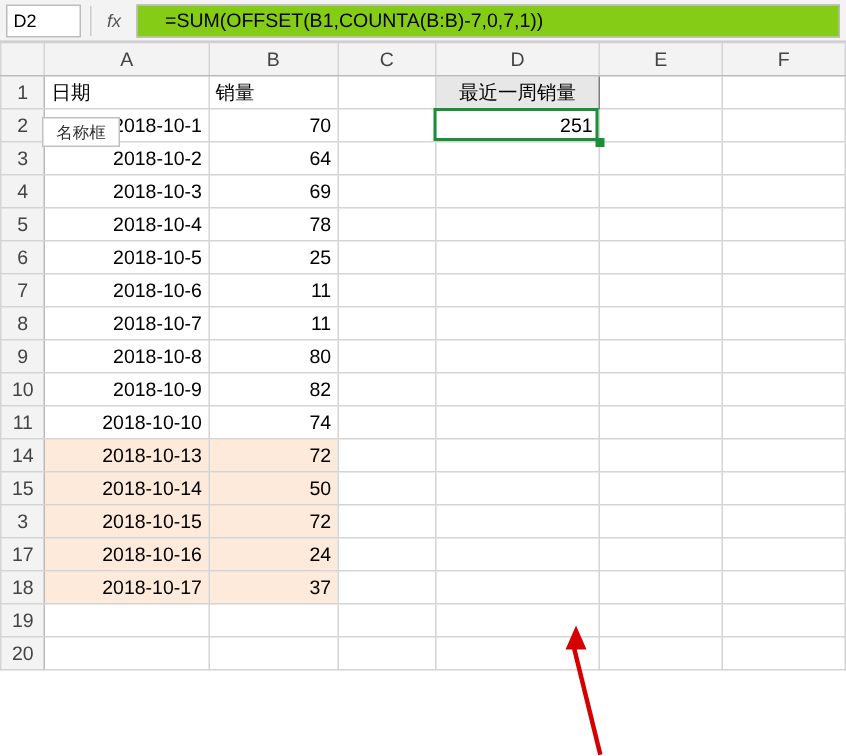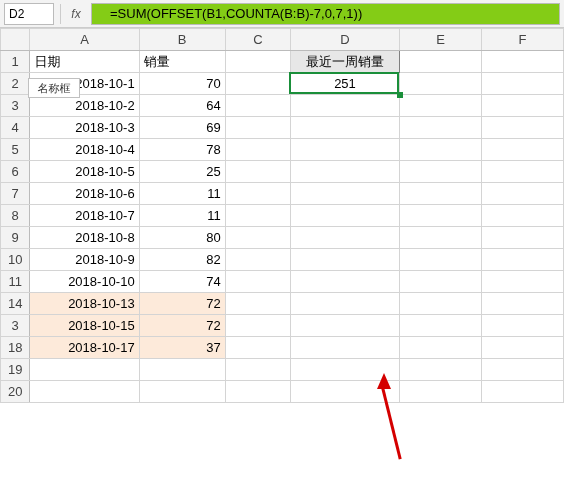--- a/index.html
+++ b/index.html
@@ -102,21 +102,21 @@
     width: 28px;
     border-right: 1px solid #bbb;
   }
   .col-A { width: 104px; }
   .col-B { width: 82px; }
   .col-C { width: 62px; }
   .col-D { width: 104px; }
   .col-E { width: 78px; }
   .col-F { width: 78px; }
   .txt-right { text-align: right; padding-right: 6px;}
-  .txt-center { text-align: center; }
+  .txt-center { text-align: right; }
   .txt-left { text-align: left; padding-left: 6px;}
   .hl { background: #fdeada !important; }
   .d-header {
     background: #e7e7e7 !important;
     text-align: center;
     padding-left: 6px;
   }
   .d-header-box {
     border: 1px solid #7f7f7f !important;
   }
@@ -291,23 +291,41 @@
         <tr>
           <th class="rowh">14</th>
           <td class="txt-right hl">2018-10-13</td>
           <td class="txt-right hl">72</td>
           <td></td>
           <td></td>
           <td></td>
           <td></td>
         </tr>
         <tr>
+          <th class="rowh">15</th>
+          <td class="txt-right hl">2018-10-14</td>
+          <td class="txt-right hl">50</td>
+          <td></td>
+          <td></td>
+          <td></td>
+          <td></td>
+        </tr>
+        <tr>
           <th class="rowh">3</th>
           <td class="txt-right hl">2018-10-15</td>
           <td class="txt-right hl">72</td>
+          <td></td>
+          <td></td>
+          <td></td>
+          <td></td>
+        </tr>
+        <tr>
+          <th class="rowh">17</th>
+          <td class="txt-right hl">2018-10-16</td>
+          <td class="txt-right hl">24</td>
           <td></td>
           <td></td>
           <td></td>
           <td></td>
         </tr>
         <tr>
           <th class="rowh">18</th>
           <td class="txt-right hl">2018-10-17</td>
           <td class="txt-right hl">37</td>
           <td></td>

